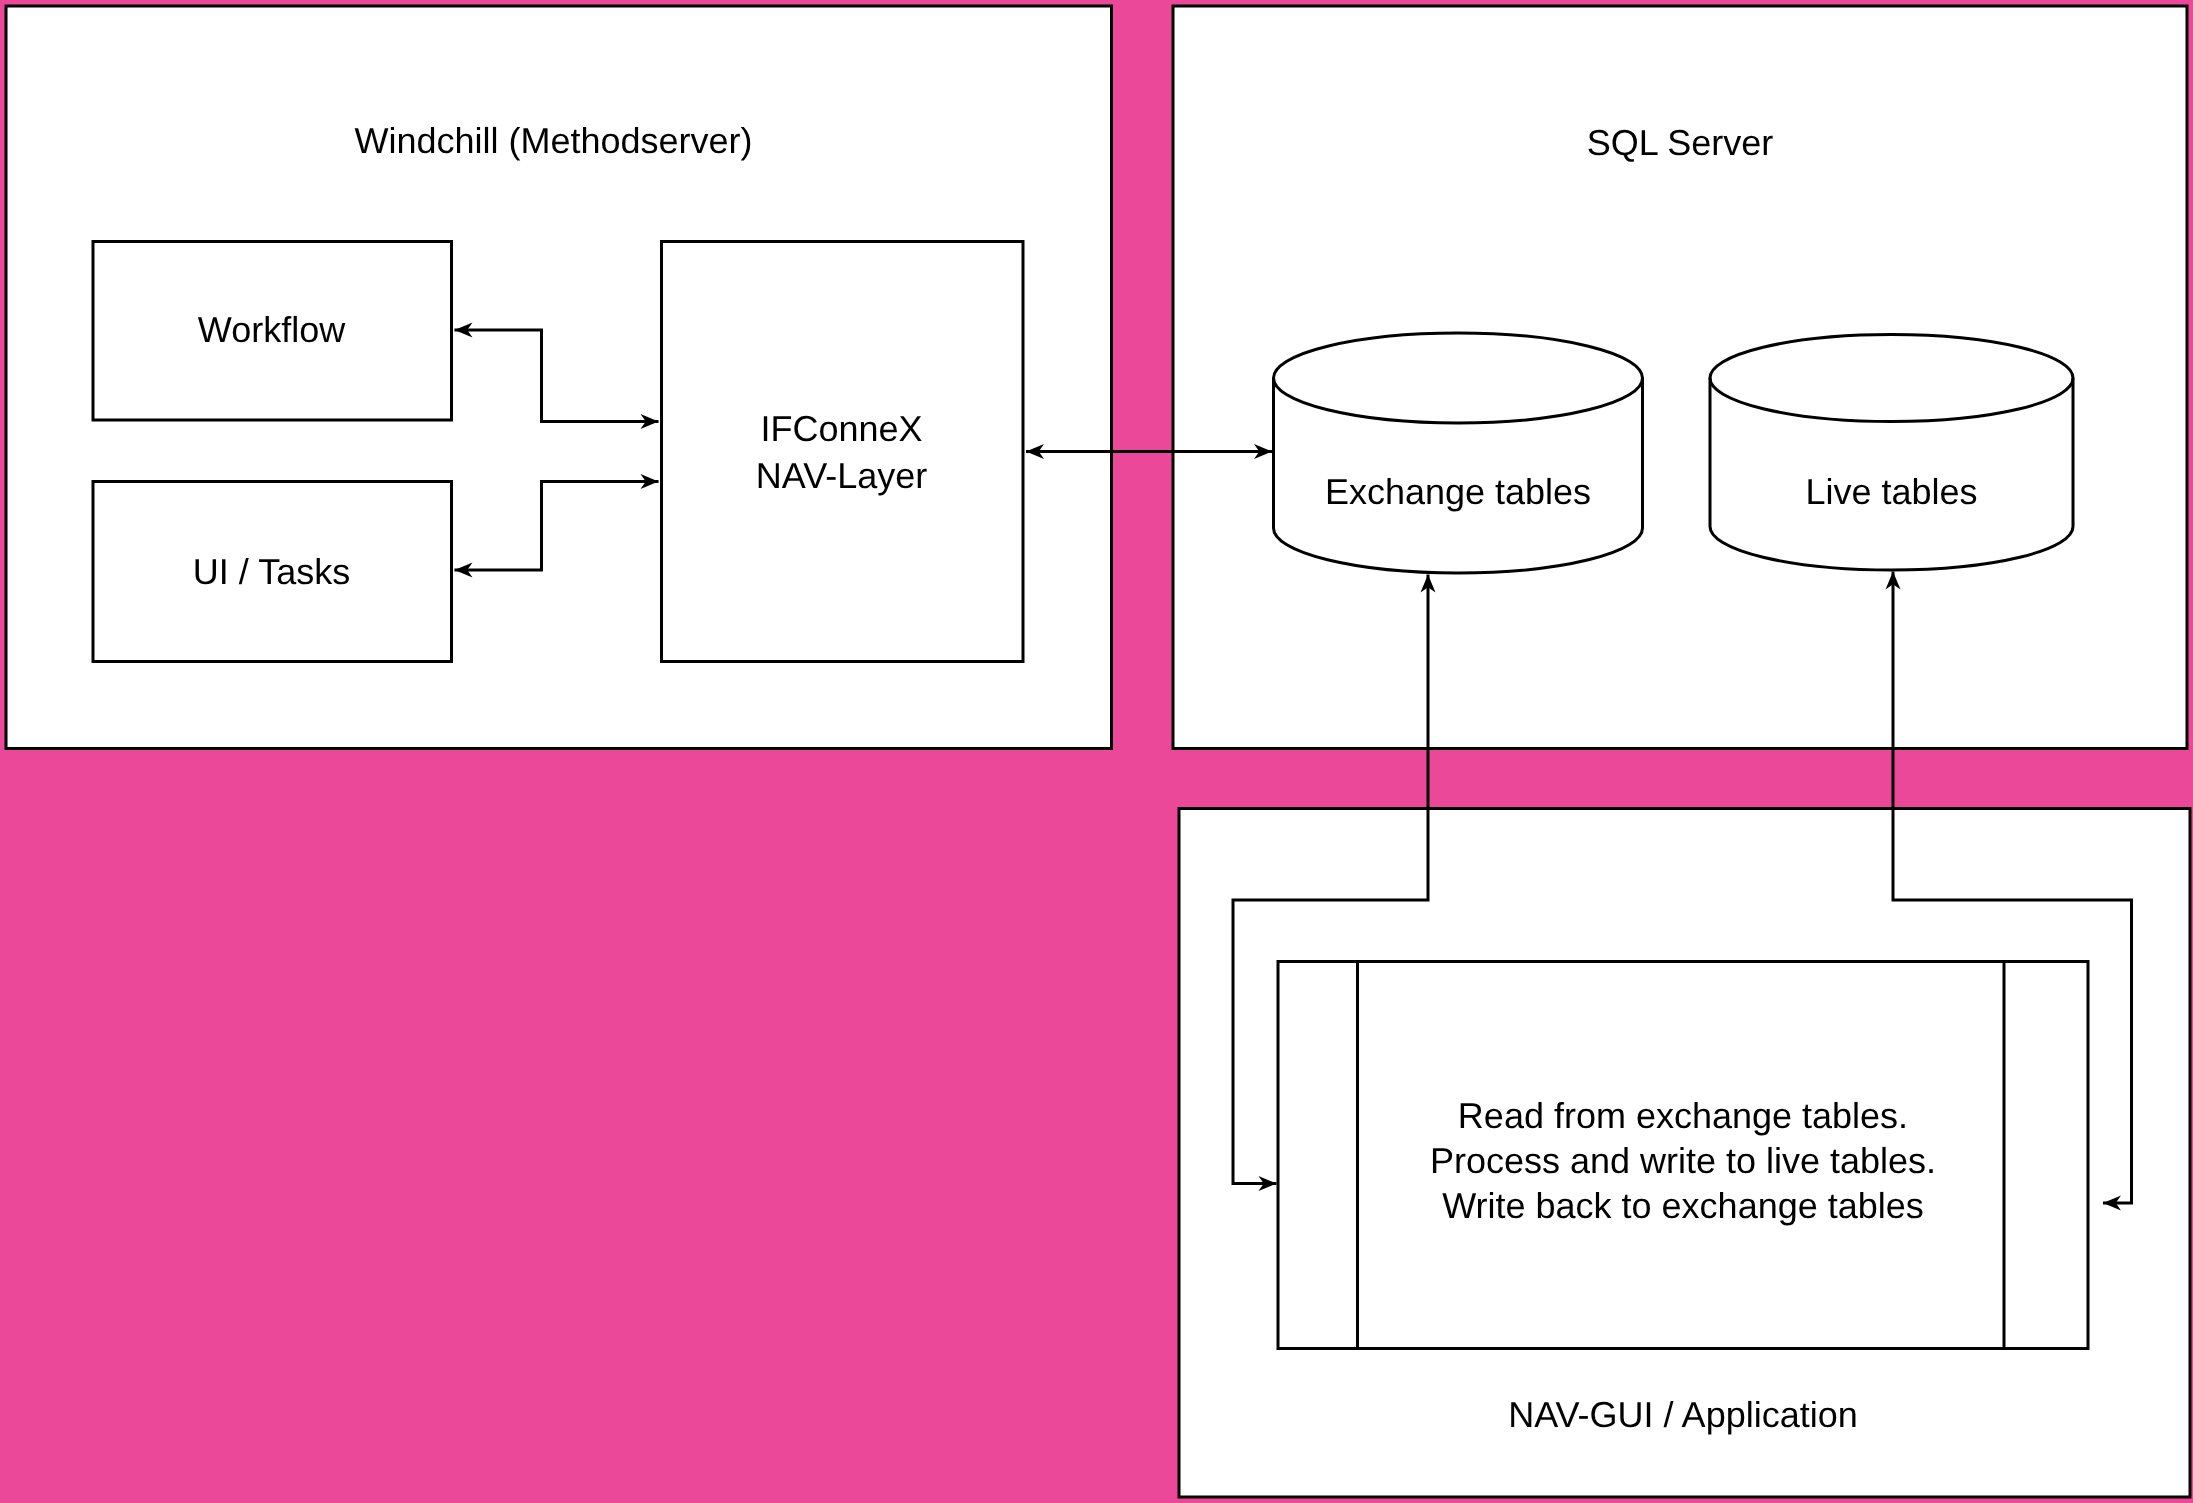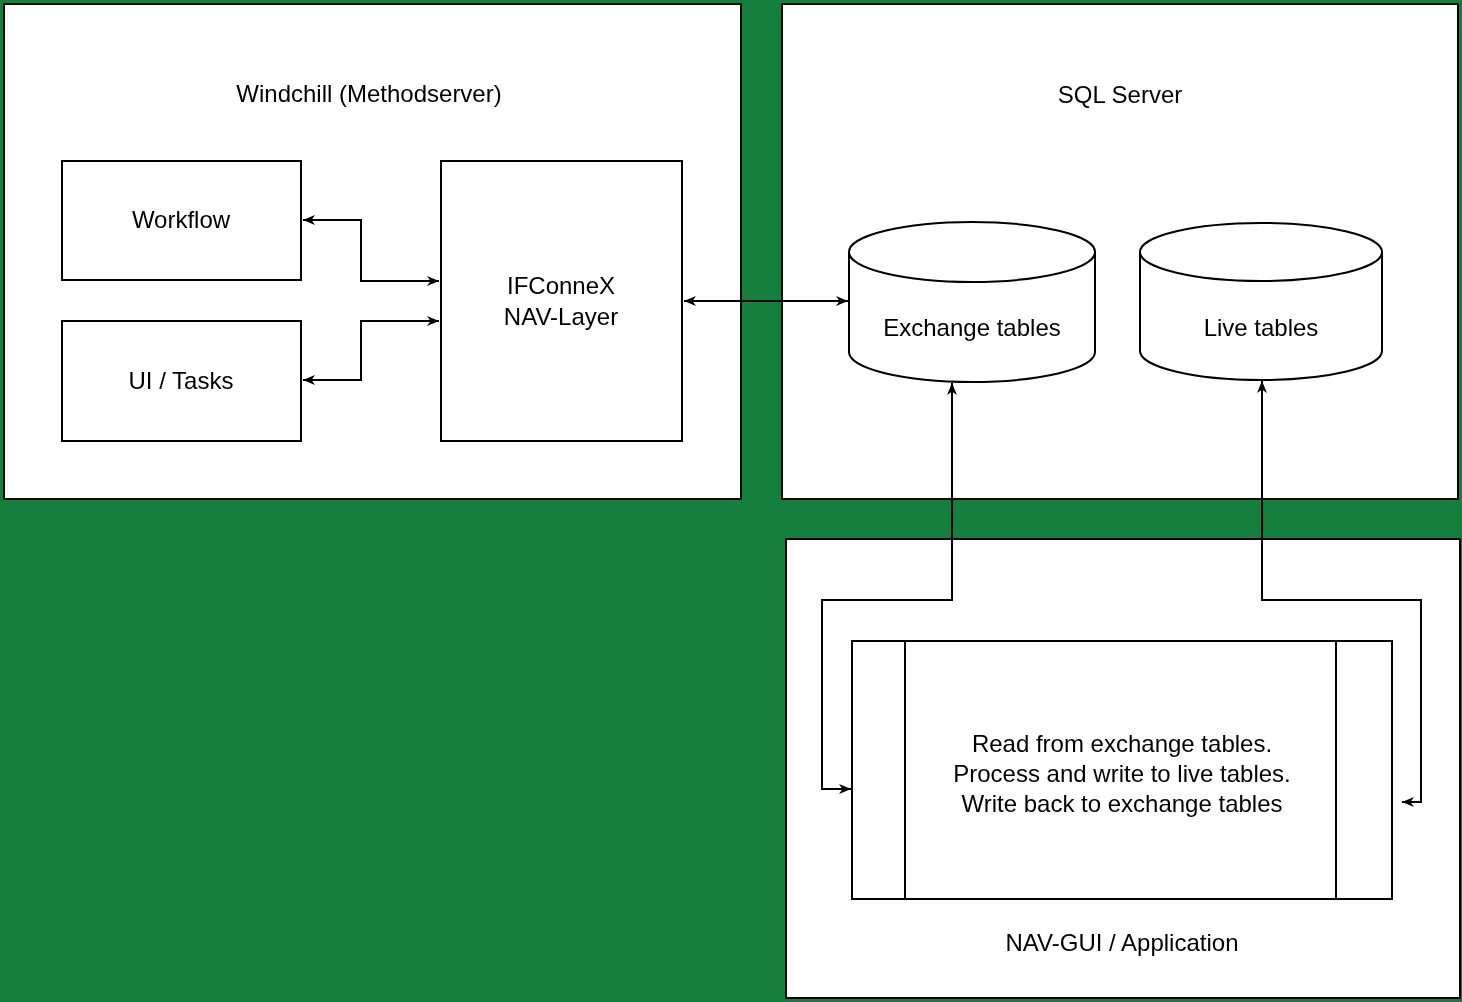--- a/index.html
+++ b/index.html
@@ -4,21 +4,21 @@
 <style>
   html, body {
     margin: 0;
     padding: 0;
     background: #ffffff;
   }
   .diagram-wrap {
     position: relative;
     width: 1462px;
     height: 1002px;
-    background: #15803d;
+    background: #ec4899;
   }
   svg {
     display: block;
     font-family: "Liberation Sans", sans-serif;
   }
   .shape {
     fill: #ffffff;
     stroke: #000000;
     stroke-width: 2;
   }

